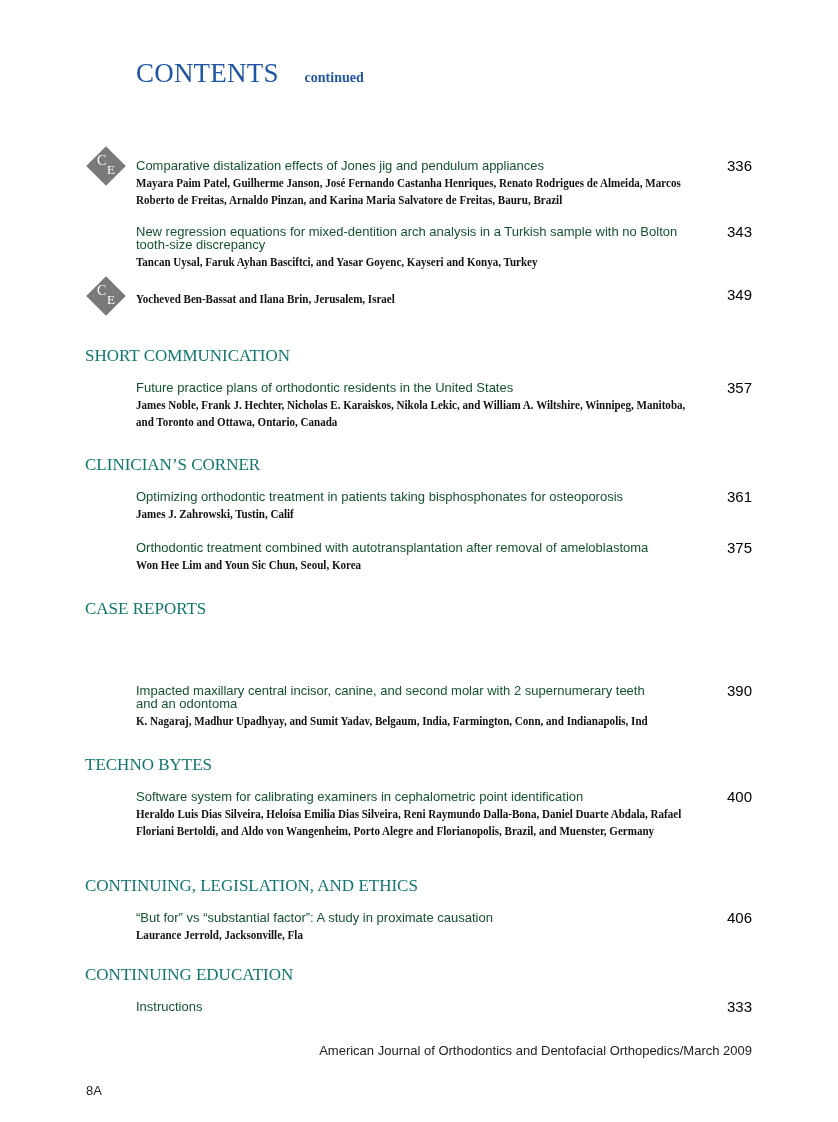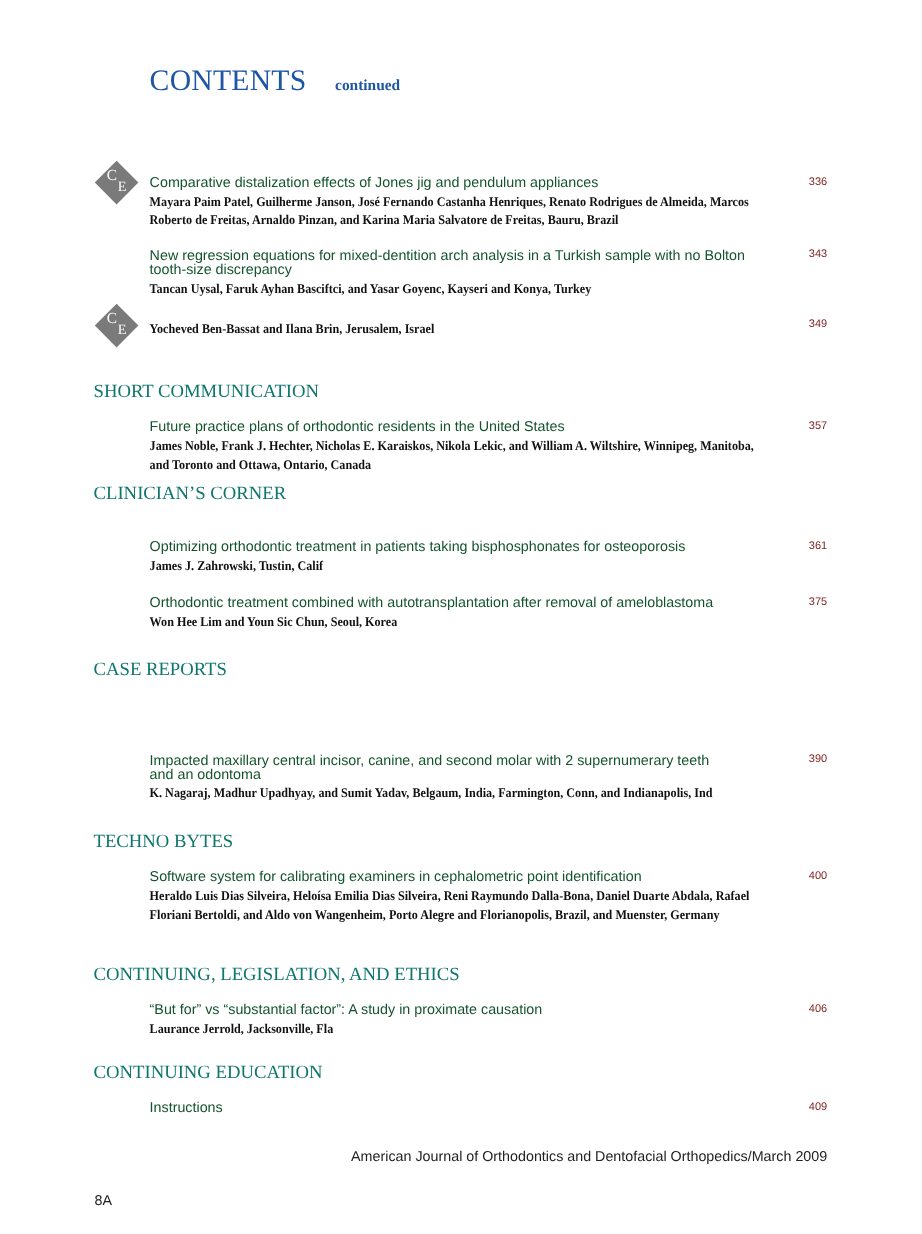--- a/index.html
+++ b/index.html
@@ -7,21 +7,21 @@
   .page { position: absolute; left: 0; top: 0; width: 838px; height: 1122px; }
 
   .header { position: absolute; left: 136px; top: 58px; white-space: nowrap; }
   .header-title { font-family: "Liberation Serif", serif; font-size: 27px; color: #1f56a3; letter-spacing: 0.2px; }
   .header-sub { font-family: "Liberation Serif", serif; font-size: 14px; font-weight: bold; color: #1f56a3; margin-left: 22px; }
 
   .section-title { position: absolute; left: 85px; font-family: "Liberation Serif", serif; font-size: 17px; color: #0f766e; white-space: nowrap; }
 
   .entry { position: absolute; left: 136px; width: 616px; }
   .entry-title { font-family: "Liberation Sans", sans-serif; font-size: 13px; color: #14532d; line-height: 13px; width: 560px; }
-  .entry-page { position: absolute; right: 0; top: 0; font-family: "Liberation Sans", sans-serif; font-size: 10px; color: #7f1d1d; line-height: 13px; }
+  .entry-page { position: absolute; right: 0; top: 0; font-family: "Liberation Sans", sans-serif; font-size: 15px; color: #000000; line-height: 13px; }
   .entry-authors { font-family: "Liberation Serif", serif; font-size: 12px; font-weight: bold; color: #111; line-height: 16.5px; margin-top: 3px; width: 600px; transform: scaleX(0.92); transform-origin: left top; }
 
   .ce-badge { position: absolute; left: 87px; width: 38px; height: 38px; }
   .ce-diamond { position: absolute; left: 5px; top: 5px; width: 28px; height: 28px; background: #7a7a7a; transform: rotate(45deg); }
   .ce-c { position: absolute; left: 10px; top: 6px; font-family: "Liberation Serif", serif; font-size: 14px; color: #fff; }
   .ce-e { position: absolute; left: 20px; top: 15px; font-family: "Liberation Serif", serif; font-size: 13px; color: #fff; }
 
   .footer { position: absolute; left: 86px; top: 1043px; width: 666px; font-family: "Liberation Sans", sans-serif; font-size: 13px; color: #222; }
   .footer-left { position: absolute; left: 0; top: 0; margin-top: 40px; }
   .footer-right { position: absolute; right: 0; top: 0; white-space: nowrap; }
@@ -65,21 +65,21 @@
     <div class="entry-authors">Yocheved Ben-Bassat and Ilana Brin, Jerusalem, Israel</div>
   </div>
 
   <div class="section-title" style="top:346px;">SHORT COMMUNICATION</div>
   <div class="entry" style="top:381px;">
     <div class="entry-title">Future practice plans of orthodontic residents in the United States</div>
     <div class="entry-page">357</div>
     <div class="entry-authors">James Noble, Frank J. Hechter, Nicholas E. Karaiskos, Nikola Lekic, and William A. Wiltshire, Winnipeg, Manitoba, and Toronto and Ottawa, Ontario, Canada</div>
   </div>
 
-  <div class="section-title" style="top:439px;text-align:center;">CLINICIAN’S CORNER</div>
+  <div class="section-title" style="top:455px;text-align:center;">CLINICIAN’S CORNER</div>
   <div class="entry" style="top:490px;">
     <div class="entry-title">Optimizing orthodontic treatment in patients taking bisphosphonates for osteoporosis</div>
     <div class="entry-page">361</div>
     <div class="entry-authors">James J. Zahrowski, Tustin, Calif</div>
   </div>
   <div class="entry" style="top:541px;">
     <div class="entry-title">Orthodontic treatment combined with autotransplantation after removal of ameloblastoma</div>
     <div class="entry-page">375</div>
     <div class="entry-authors">Won Hee Lim and Youn Sic Chun, Seoul, Korea</div>
   </div>
@@ -101,21 +101,21 @@
   <div class="section-title" style="top:876px;">CONTINUING, LEGISLATION, AND ETHICS</div>
   <div class="entry" style="top:911px;">
     <div class="entry-title">“But for” vs “substantial factor”: A study in proximate causation</div>
     <div class="entry-page">406</div>
     <div class="entry-authors">Laurance Jerrold, Jacksonville, Fla</div>
   </div>
 
   <div class="section-title" style="top:965px;">CONTINUING EDUCATION</div>
   <div class="entry" style="top:1000px;">
     <div class="entry-title">Instructions</div>
-    <div class="entry-page">409</div>
+    <div class="entry-page">333</div>
   </div>
 
   <div class="footer">
     <span class="footer-left">8A</span>
     <span class="footer-right">American Journal of Orthodontics and Dentofacial Orthopedics/March 2009</span>
   </div>
 
 </div>
 
 </body></html>

